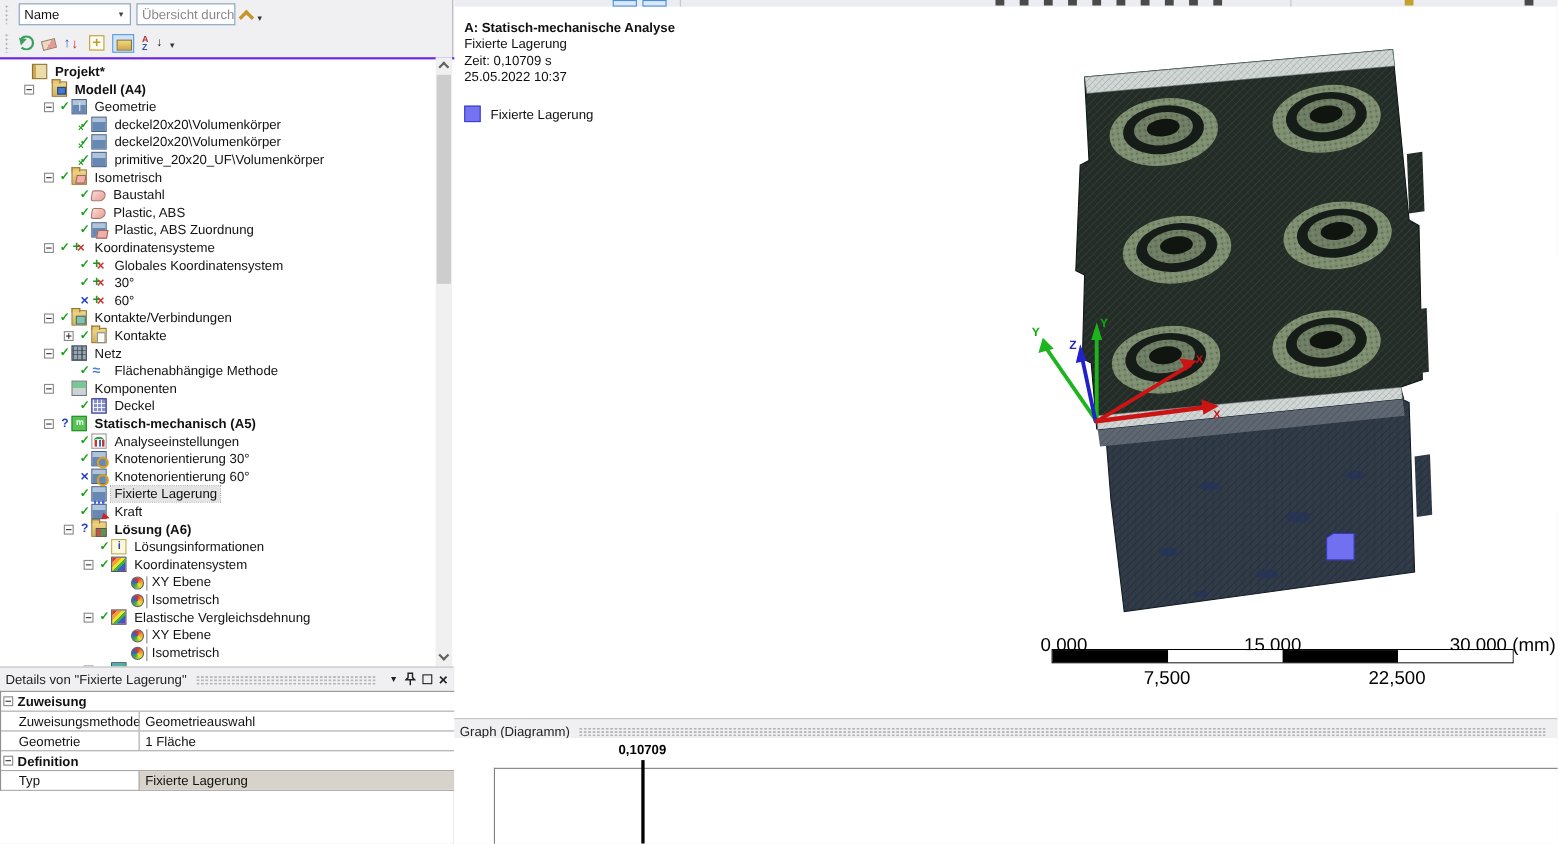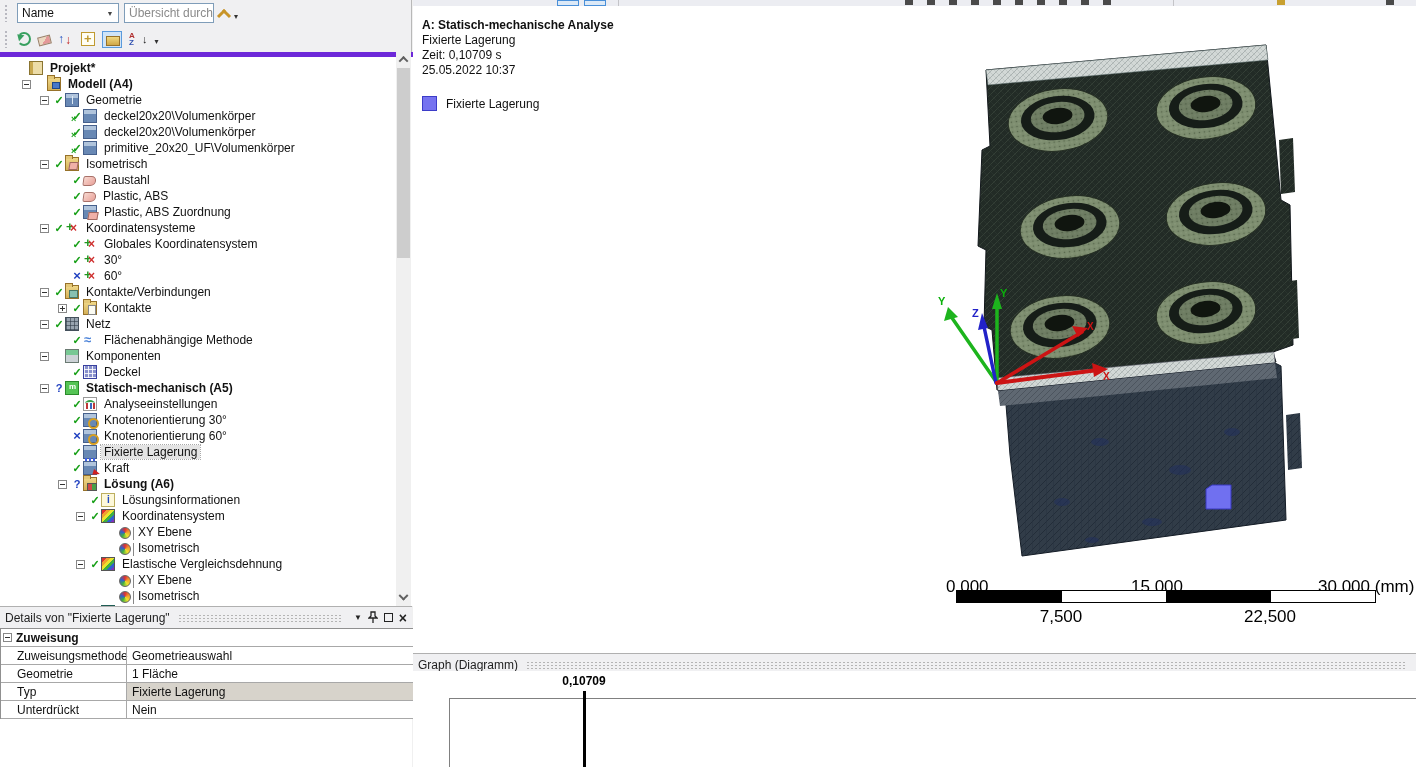--- a/index.html
+++ b/index.html
@@ -28,21 +28,21 @@
   .tbi-insert::before { content:"+"; position:absolute; left:2px; top:-2px; color:#c09a30; font-weight:700; font-size:13px; }
   .tbi-worksheet { width:20px; height:17px; background:#cfe4f7; border:1px solid #5a9adc; }
   .tbi-worksheet::after { content:""; position:absolute; left:3px; top:4px; width:12px; height:8px; background:linear-gradient(180deg,#f0d880,#d0a848); border:1px solid #97722a; }
   .tbi-sort-az { width:9px; height:15px; }
   .tbi-sort-az::before { content:"A"; position:absolute; top:-1px; left:0; font-size:8px; font-weight:700; color:#b03030; }
   .tbi-sort-az::after { content:"Z"; position:absolute; top:6px; left:0; font-size:8px; font-weight:700; color:#3050b0; }
   .tbi-az-arrow { font-size:11px; color:#222; margin-left:-3px; }
   .tbi-more { font-size:8px; color:#333; margin-top:5px; }
 
   
-  .tree { position:absolute; left:0; top:52px; width:415px; height:554px; background:#fff; border-top:5px solid #6d28d9; overflow:hidden; padding-top:3px; }
+  .tree { position:absolute; left:0; top:52px; width:415px; height:554px; background:#fff; border-top:2px solid #6d28d9; overflow:hidden; padding-top:3px; }
   .trow { display:flex; align-items:center; height:16px; white-space:nowrap; }
   .trow.b { font-weight:700; }
   .trow .lbl { padding:0 3px; }
   .trow.sel .lbl { background:#e4e4e4; outline:1px dotted #aaa; }
   .ind { flex:none; }
   .exp { width:9px; height:9px; border:1px solid #888; background:#fff; flex:none; margin-right:4px; position:relative; }
   .exp.none { border:none; background:transparent; }
   .exp.minus::before,.exp.plus::before { content:""; position:absolute; left:1px; right:1px; top:3px; height:1px; background:#333; }
   .exp.plus::after { content:""; position:absolute; top:1px; bottom:1px; left:3px; width:1px; background:#333; }
   .mk { width:12px; flex:none; font-weight:700; font-size:11px; text-align:center; position:relative; line-height:14px; }
@@ -456,29 +456,30 @@
         <div class="drow">
           <span class="gut"></span>
           <span class="dcell-l">Zuweisungsmethode</span>
           <span class="dcell-v">Geometrieauswahl</span>
         </div>
         <div class="drow">
           <span class="gut"></span>
           <span class="dcell-l">Geometrie</span>
           <span class="dcell-v">1 Fläche</span>
         </div>
+        <div class="drow cat">
+          <span class="gut">
+            <span class="exp minus" style="margin: 0px;"></span>
+          </span>
+          <span class="dcell-cat">Definition</span>
+        </div>
         <div class="drow">
           <span class="gut"></span>
           <span class="dcell-l">Typ</span>
           <span class="dcell-v hl">Fixierte Lagerung</span>
-        </div>
-        <div class="drow">
-          <span class="gut"></span>
-          <span class="dcell-l">Unterdrückt</span>
-          <span class="dcell-v">Nein</span>
         </div>
       </div>
   </div>
 </div>
 
 <div class="vp">
 
   <div class="topstrip" id="topstrip">
       <span class="frag blue" style="left: 144px;"></span>
       <span class="frag blue" style="left: 171px;"></span>

